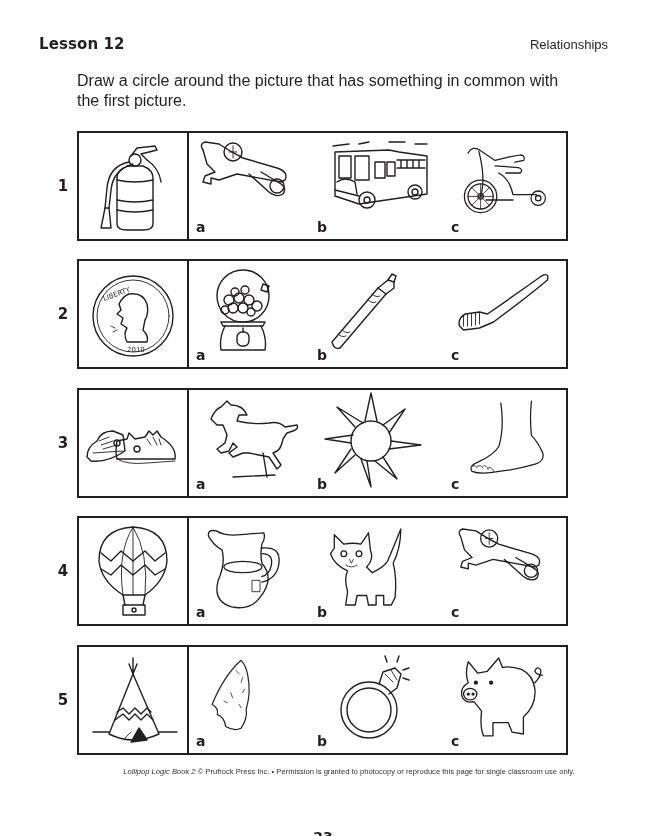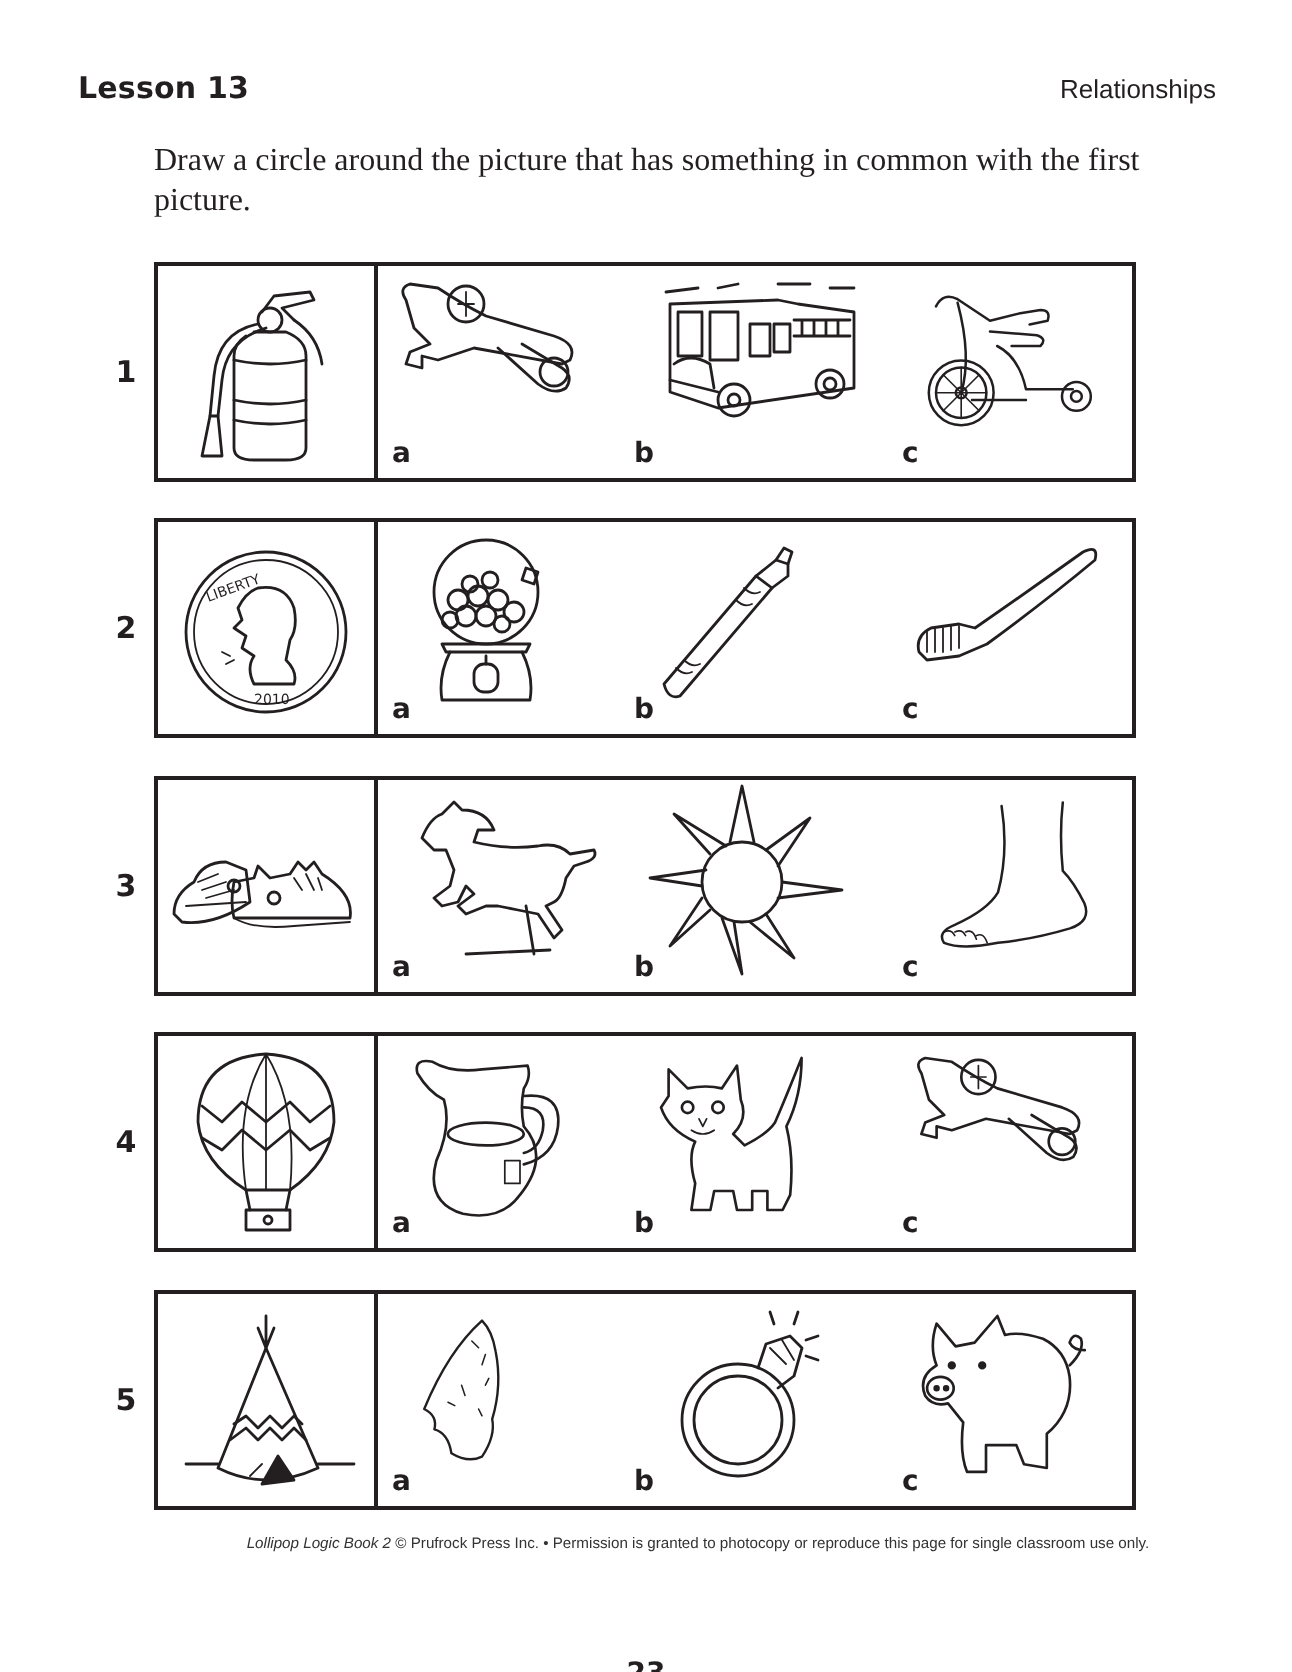--- a/index.html
+++ b/index.html
@@ -1,39 +1,39 @@
 <!DOCTYPE html>
 <html><head>
 <meta charset="utf-8">
 <style>
   html, body { margin:0; padding:0; background:#ffffff; }
   body { width:646px; height:836px; position:relative; overflow:hidden; font-family:"DejaVu Sans", sans-serif; color:#231f20; }
   .lesson { position:absolute; left:39px; top:35px; font-weight:bold; font-size:15px; letter-spacing:0.1px; }
   .topic { position:absolute; right:38px; top:37px; font-size:13px; font-family:"Liberation Sans", sans-serif;margin-left:48px; }
-  .instructions { position:absolute; left:77px; top:71px; width:500px; font-size:16px; line-height:20px; font-family:Liberation Serif, serif; }
+  .instructions { position:absolute; left:77px; top:71px; width:500px; font-size:16px; line-height:20px; font-family:Liberation Sans, sans-serif; }
   .row { position:absolute; left:77px; width:491px; height:110px; border:2.5px solid #231f20; box-sizing:border-box; }
   .row-num { position:absolute; left:-23px; top:44px; font-weight:bold; font-size:15px; width:14px; text-align:center; }
   .prompt { position:absolute; left:0; top:0; width:110px; height:100%; border-right:2.5px solid #231f20; box-sizing:border-box; }
   .prompt svg { position:absolute; left:8px; top:5px; width:92px; height:96px; }
   .choice { position:absolute; top:0; height:100%; }
   .choice svg { position:absolute; top:5px; width:100px; height:88px; }
   .opt-label { position:absolute; bottom:4px; font-weight:bold; font-size:14px; }
   .footer { position:absolute; left:0; width:646px; top:767px; text-align:center; font-size:7.6px; font-family:"Liberation Sans", sans-serif; color:#333;padding-left:26px; }
   .footer i { font-style:italic; }
   .page-num { position:absolute; left:0; width:646px; top:829px; text-align:center; font-weight:bold; font-size:14px; }
   svg { overflow:visible; }
   svg * { fill:none; stroke:#231f20; stroke-width:1.4; stroke-linecap:round; stroke-linejoin:round; }
   svg .fill { fill:#231f20; }
   svg .thin { stroke-width:0.9; }
   svg text { stroke:none; fill:#231f20; font-family:"DejaVu Sans", sans-serif; font-size:7px; }
 </style>
 </head>
 <body>
 
-<div class="lesson">Lesson 13</div>
+<div class="lesson">Lesson 12</div>
 <div class="topic">Relationships</div>
 <div class="instructions">Draw a circle around the picture that has something in common with the first picture.</div>
 
 <div class="row" style="top:131px;">
   <div class="row-num">1</div>
   <div class="prompt">
     <svg viewBox="0 0 92 96">
       <path d="M44 18 L50 10 L68 8 L70 12 L54 16 L60 22"></path>
       <path d="M60 22 Q72 30 74 44"></path>
       <circle cx="48" cy="22" r="6"></circle>

